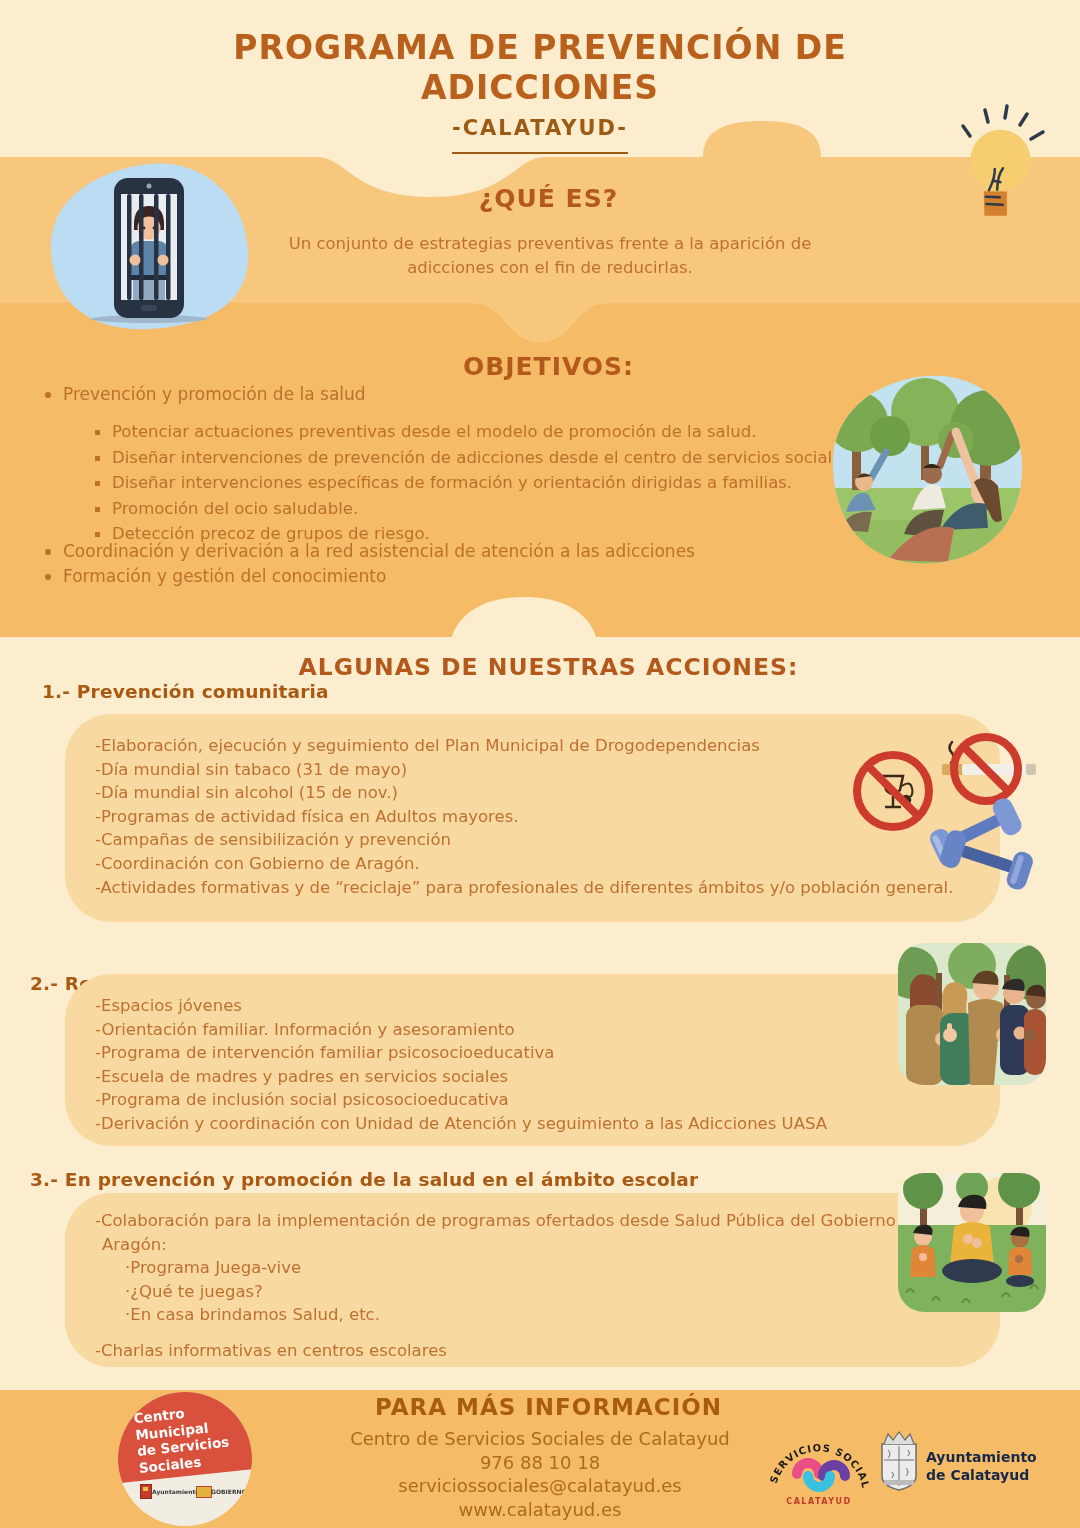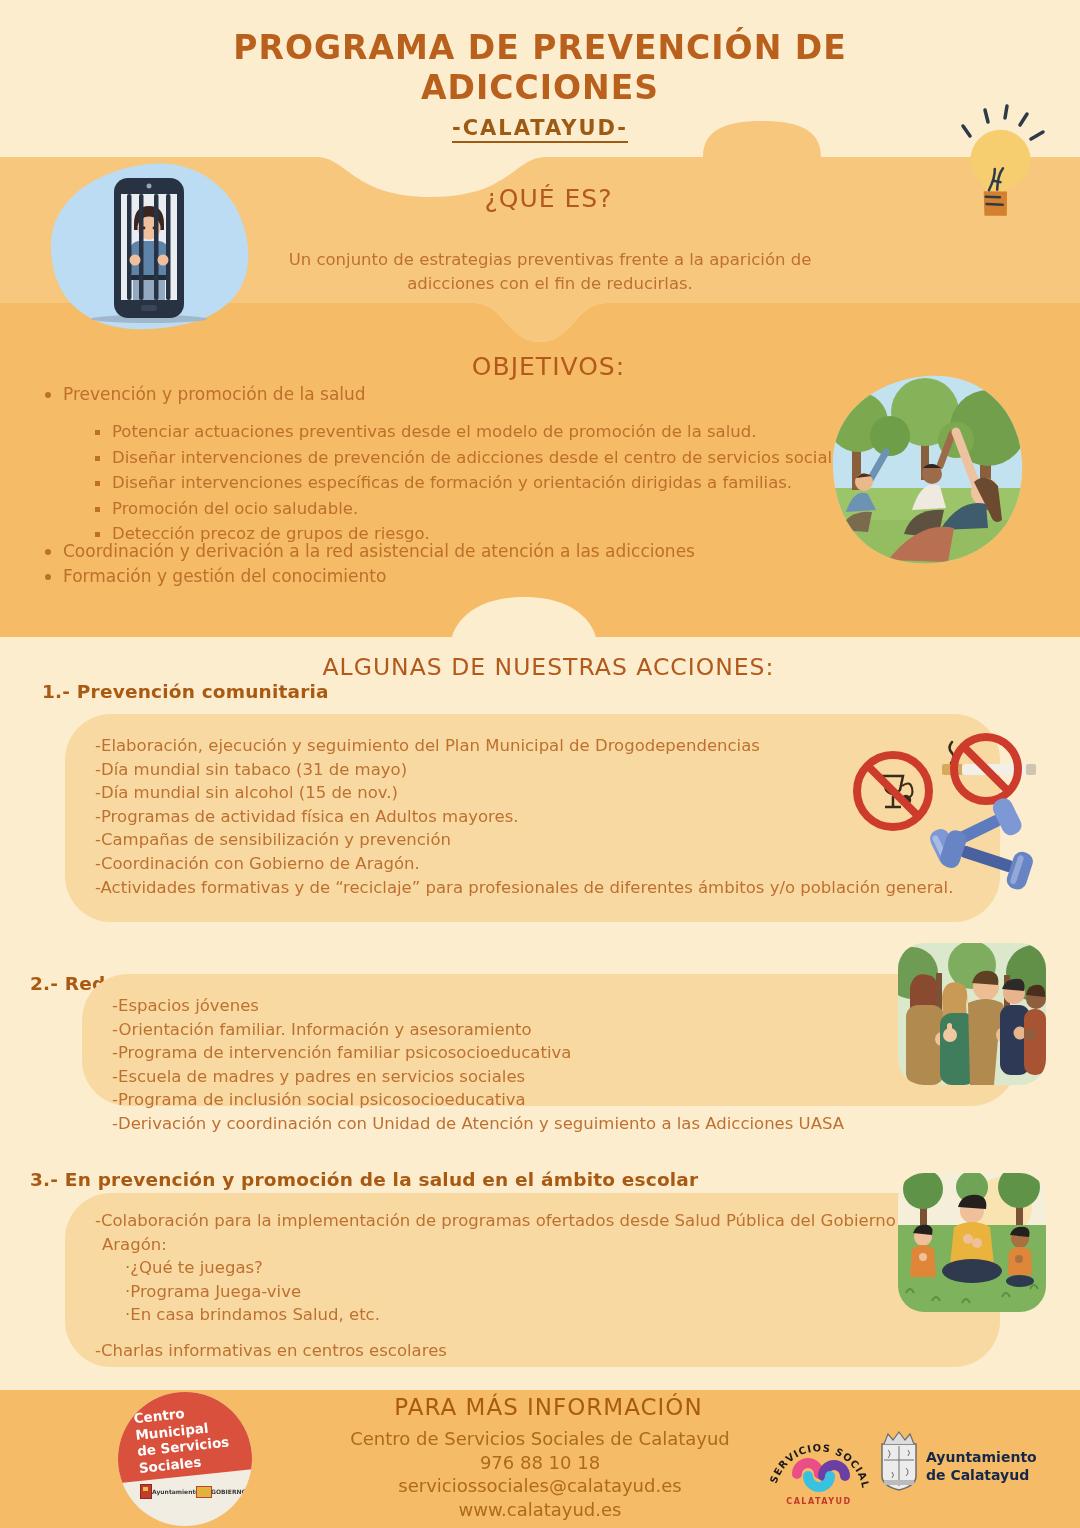--- a/index.html
+++ b/index.html
@@ -10,25 +10,25 @@
   }
   .bg{position:absolute;left:0;top:0;z-index:0;}
   .abs{position:absolute;z-index:2;}
   .center{left:0;right:0;text-align:center;}
   .title{
     top:28px;font-size:33px;line-height:40px;font-weight:bold;letter-spacing:1px;
     color:#B9601C;
   }
   .title .inner{display:inline-block;max-width:680px;}
   .subtitle{top:116px;font-size:21px;font-weight:bold;letter-spacing:2px;color:#9D5A13;}
-  .subtitle .inner{display:inline-block;border-bottom:2.5px solid #9D5A13;padding-bottom:1px;}
-  .h2{font-size:25px;font-weight:normal;letter-spacing:1px;color:#B3591B;margin-left:17px;}
+  .subtitle .inner{display:inline-block;border-bottom:2.5px solid #9D5A13;padding-bottom:12px;}
+  .h2{font-size:25px;font-weight:bold;letter-spacing:1px;color:#B3591B;margin-left:17px;}
   .que-es{top:184px;}
   .desc{
-    top:248px;font-size:16.5px;line-height:24px;color:#BE7030;font-weight:500;margin-left:20px;
+    top:232px;font-size:16.5px;line-height:24px;color:#BE7030;font-weight:500;margin-left:20px;
   }
   .desc .inner{display:inline-block;max-width:580px;}
   .objetivos-h{top:352px;}
   .obj-item{display:flex;align-items:flex-start;font-size:17px;color:#BD6F2B;margin-bottom:5px;}
   .marker-dot{flex:0 0 auto;width:6px;height:6px;border-radius:50%;background:#BD6F2B;margin:8px 12px 0 0;}
   .marker-sq{flex:0 0 auto;width:5px;height:5px;background:#BD6F2B;margin:8px 12px 0 0;}
   .obj-main{left:45px;width:820px;}
   .obj-sub{left:95px;width:820px;text-align:center;}
   .obj-sub .obj-item{font-size:16.5px;margin-bottom:6.5px;}
   .algunas-h{top:653px;font-size:23.5px;}
@@ -266,21 +266,21 @@
       <rect x="10" y="14" width="20" height="38" rx="9" fill="#6784C4"></rect>
       <rect x="80" y="14" width="20" height="38" rx="9" fill="#6784C4"></rect>
       <rect x="84" y="18" width="6" height="30" rx="3" fill="#93A8D8"></rect>
     </g>
   </svg>
 
   <div class="abs sec-title" style="left:30px;top:941px;margin-top:32px;">
     <span>2.- Red de programas y recursos para jóvenes y familias</span>
   </div>
 
-  <div class="abs box" style="left:82px;top:974px;width:935px;height:132px;">
+  <div class="abs box" style="left:65px;top:974px;width:935px;height:172px;">
     <div class="box-items">
       <div>-Espacios jóvenes</div>
       <div>-Orientación familiar. Información y asesoramiento</div>
       <div>-Programa de intervención familiar psicosocioeducativa</div>
       <div>-Escuela de madres y padres en servicios sociales</div>
       <div>-Programa de inclusión social psicosocioeducativa</div>
       <div>-Derivación y coordinación con Unidad de Atención y seguimiento a las Adicciones UASA</div>
     </div>
   </div>
 
@@ -321,22 +321,22 @@
   </svg>
 
   <div class="abs sec-title" style="left:30px;top:1169px;">
     <span>3.- En prevención y promoción de la salud en el ámbito escolar</span>
   </div>
 
   <div class="abs box" style="left:65px;top:1193px;width:935px;height:174px;">
     <div class="box-items" style="top:16px;">
       <div>-Colaboración para la implementación de programas ofertados desde Salud Pública del Gobierno de</div>
       <div style="padding-left:7px;">Aragón:</div>
+      <div class="indent1">·Programa Juega-vive</div>
       <div class="indent1">·¿Qué te juegas?</div>
-      <div class="indent1">·Programa Juega-vive</div>
       <div class="indent1">·En casa brindamos Salud, etc.</div>
       <div class="gap"></div>
       <div>-Charlas informativas en centros escolares</div>
     </div>
   </div>
 
   <svg class="abs photo" style="left:898px;top:1173px;" width="148" height="139" viewBox="0 0 148 139">
     <rect width="148" height="139" fill="#F5EED8"></rect>
     <circle cx="104" cy="34" r="30" fill="#F9E3B0"></circle>
     <rect x="22" y="18" width="7" height="44" fill="#7A5236"></rect>

